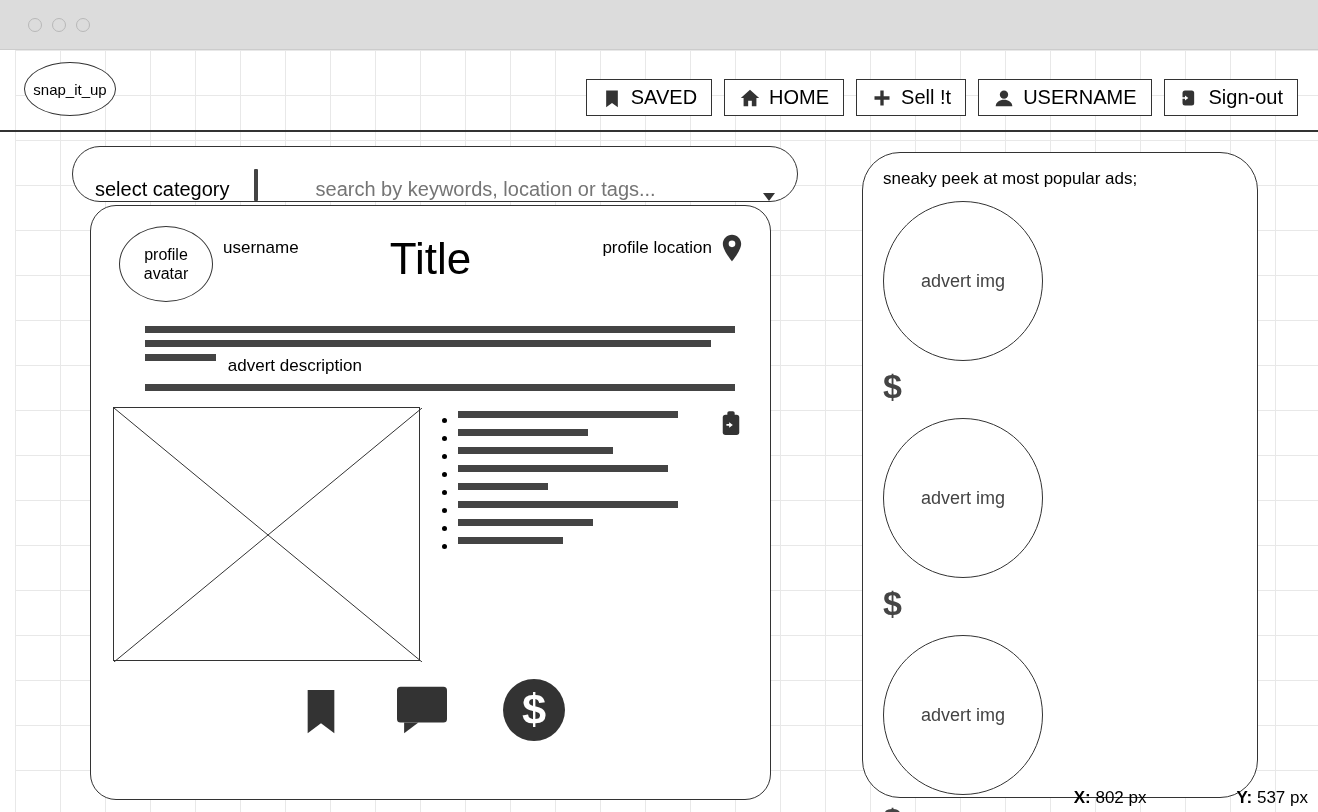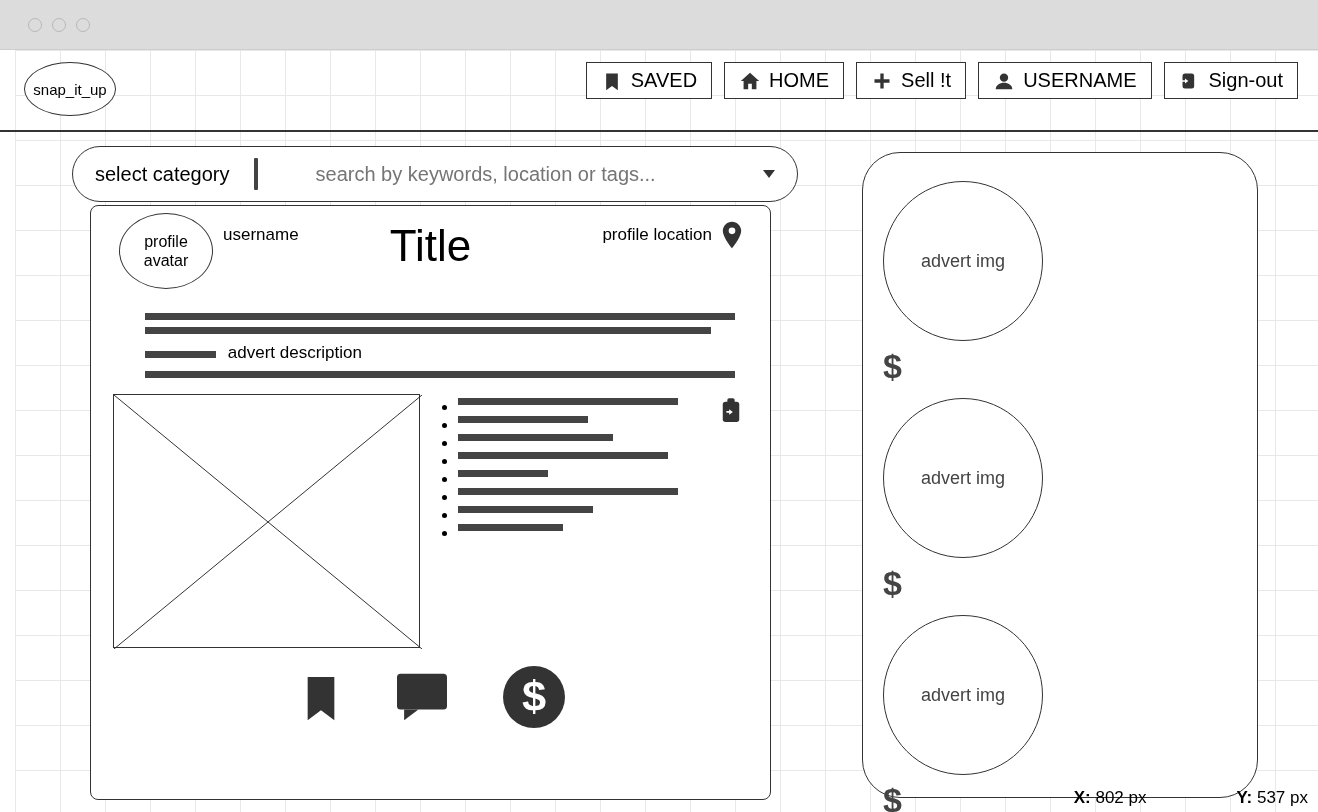--- a/index.html
+++ b/index.html
@@ -39,21 +39,21 @@
   width: 14px;
   height: 14px;
   border-radius: 50%;
   border: 1.5px solid #b8b8b8;
   background: #dcdcdc;
 }
 .header {
   position: relative;
   z-index: 2;
   display: flex;
-  align-items: flex-start;
+  align-items: flex-end;
   padding: 12px 20px 14px 24px;
   border-bottom: 2px solid #333;
 }
 .logo {
   width: 92px;
   height: 54px;
   border: 1.5px solid #333;
   border-radius: 50%;
   display: flex;
   align-items: center;
@@ -81,22 +81,22 @@
 .search-row {
   position: relative;
   z-index: 2;
   margin: 14px 0 0 72px;
   width: 726px;
   height: 56px;
   border: 1.5px solid #333;
   border-radius: 28px;
   background: #fff;
   display: flex;
-  align-items: center;
-  padding: 16px 22px;
+  align-items: flex-end;
+  padding: 0 22px;
 }
 .select-cat {
   font-size: 20px;
   padding-right: 18px;
 }
 .separator {
   width: 4px;
   height: 32px;
   background: #444;
   border-radius: 1px;
@@ -117,23 +117,23 @@
   border-top: 8px solid #333;
 }
 .main-card {
   position: absolute;
   z-index: 2;
   left: 90px;
   top: 205px;
   width: 681px;
   height: 595px;
   border: 1.5px solid #333;
-  border-radius: 8px;
-  background: #fff;
-  padding: 5px 28px 18px 28px;
+  border-radius: 26px;
+  background: #fff;
+  padding: 18px 28px 18px 28px;
 }
 .card-header {
   display: flex;
   align-items: flex-start;
   gap: 6px;
   position: relative;
 }
 .avatar {
   width: 94px;
   height: 76px;
@@ -321,21 +321,21 @@
     <span class="pin">
       <svg width="20" height="28" viewBox="0 0 24 32" fill="#333">
           <path d="M12 0C6 0 1 5 1 11c0 8 11 21 11 21s11-13 11-21C23 5 18 0 12 0zm0 15a4 4 0 110-8 4 4 0 010 8z"></path>
         </svg>
     </span>
   </div>
 
   <div class="desc-block">
     <div class="desc-bar" style="width:100%"></div>
     <div class="desc-bar" style="width:96%"></div>
-    <div style="display:flex;align-items:center;gap:12px">
+    <div style="display:flex;gap:12px">
       <div class="desc-bar" style="width:12%;margin-bottom:0"></div>
       <div class="desc-label" style="flex:0 0 auto">advert description</div>
     </div>
     <div class="desc-bar" style="width:100%;margin-top:4px"></div>
   </div>
 
   <div class="content-row">
     <div class="image-box">
       <svg width="308" height="254">
           <line x1="0" y1="0" x2="308" y2="254" stroke="#333" stroke-width="1"></line>
@@ -377,20 +377,21 @@
     <span>
       <svg width="62" height="62" viewBox="0 0 40 40" fill="#333">
           <circle cx="20" cy="20" r="20"></circle>
           <text x="20" y="29" text-anchor="middle" font-size="28" font-weight="bold" fill="#fff">$</text>
         </svg>
     </span>
   </div>
 </div>
 
 <div class="sidebar">
+  <div class="sidebar-title">sneaky peek at most popular ads;</div>
   <div class="pop-item">
     <div class="pop-circle">advert img</div>
     <div class="dollar">$</div>
   </div>
   <div class="pop-item">
     <div class="pop-circle">advert img</div>
     <div class="dollar">$</div>
   </div>
   <div class="pop-item">
     <div class="pop-circle">advert img</div>

